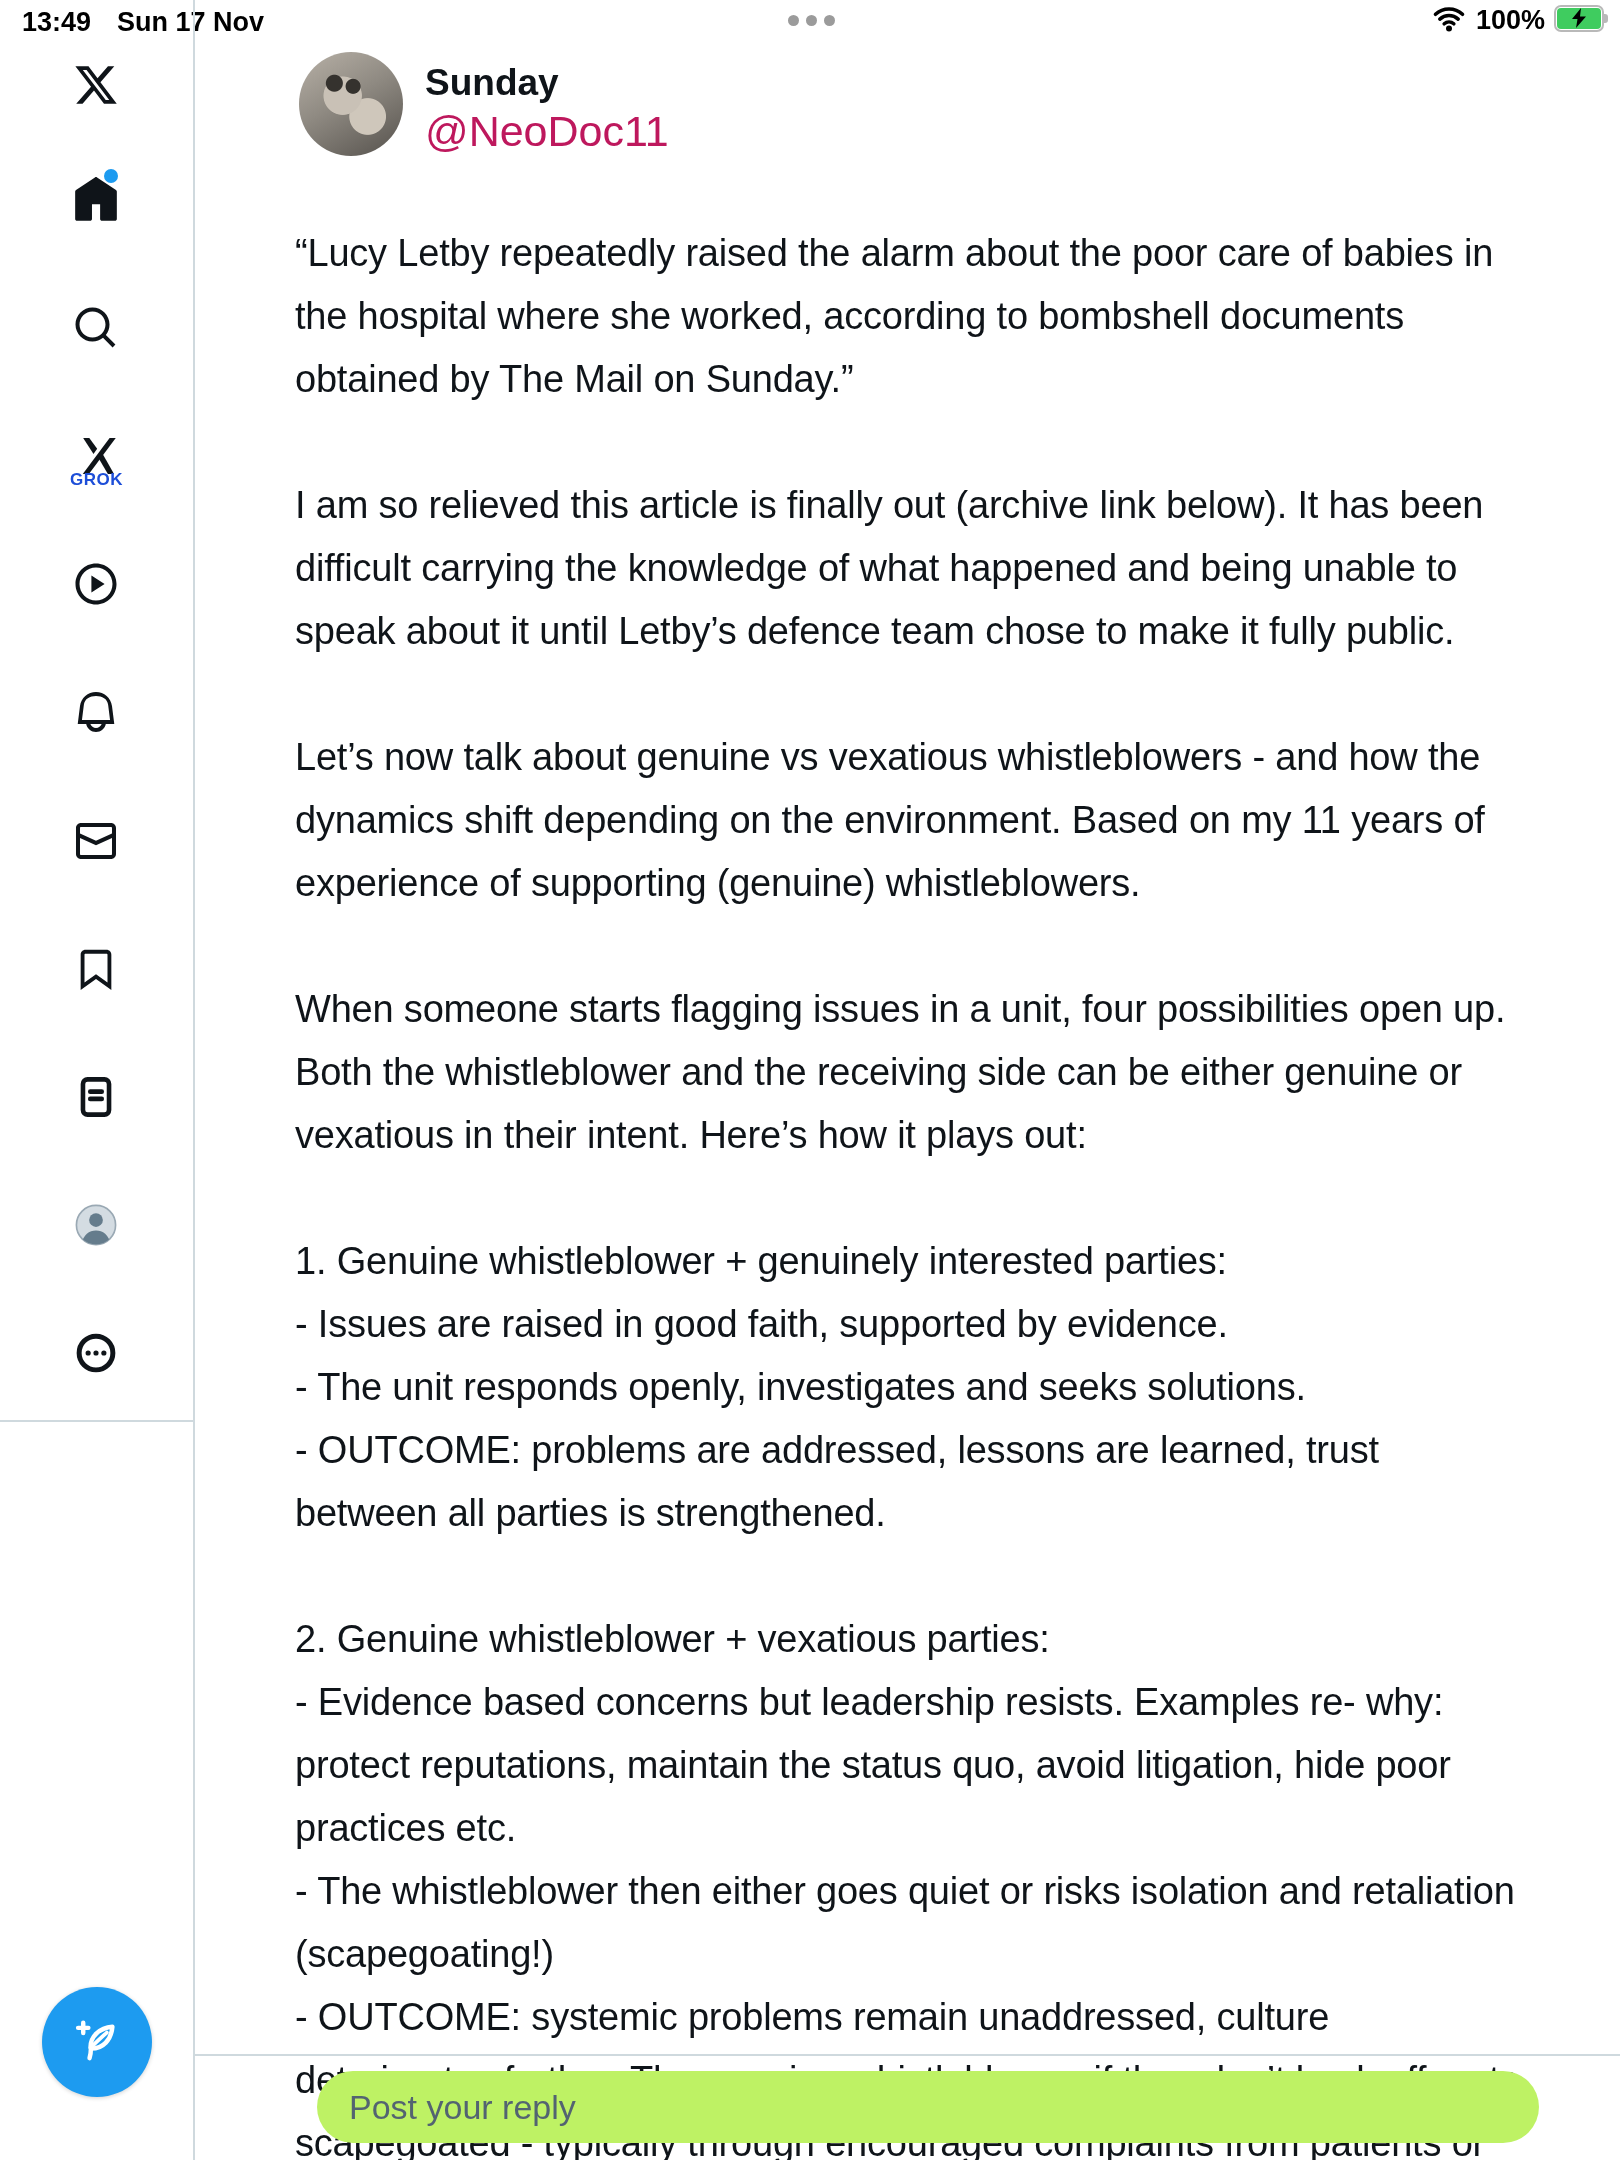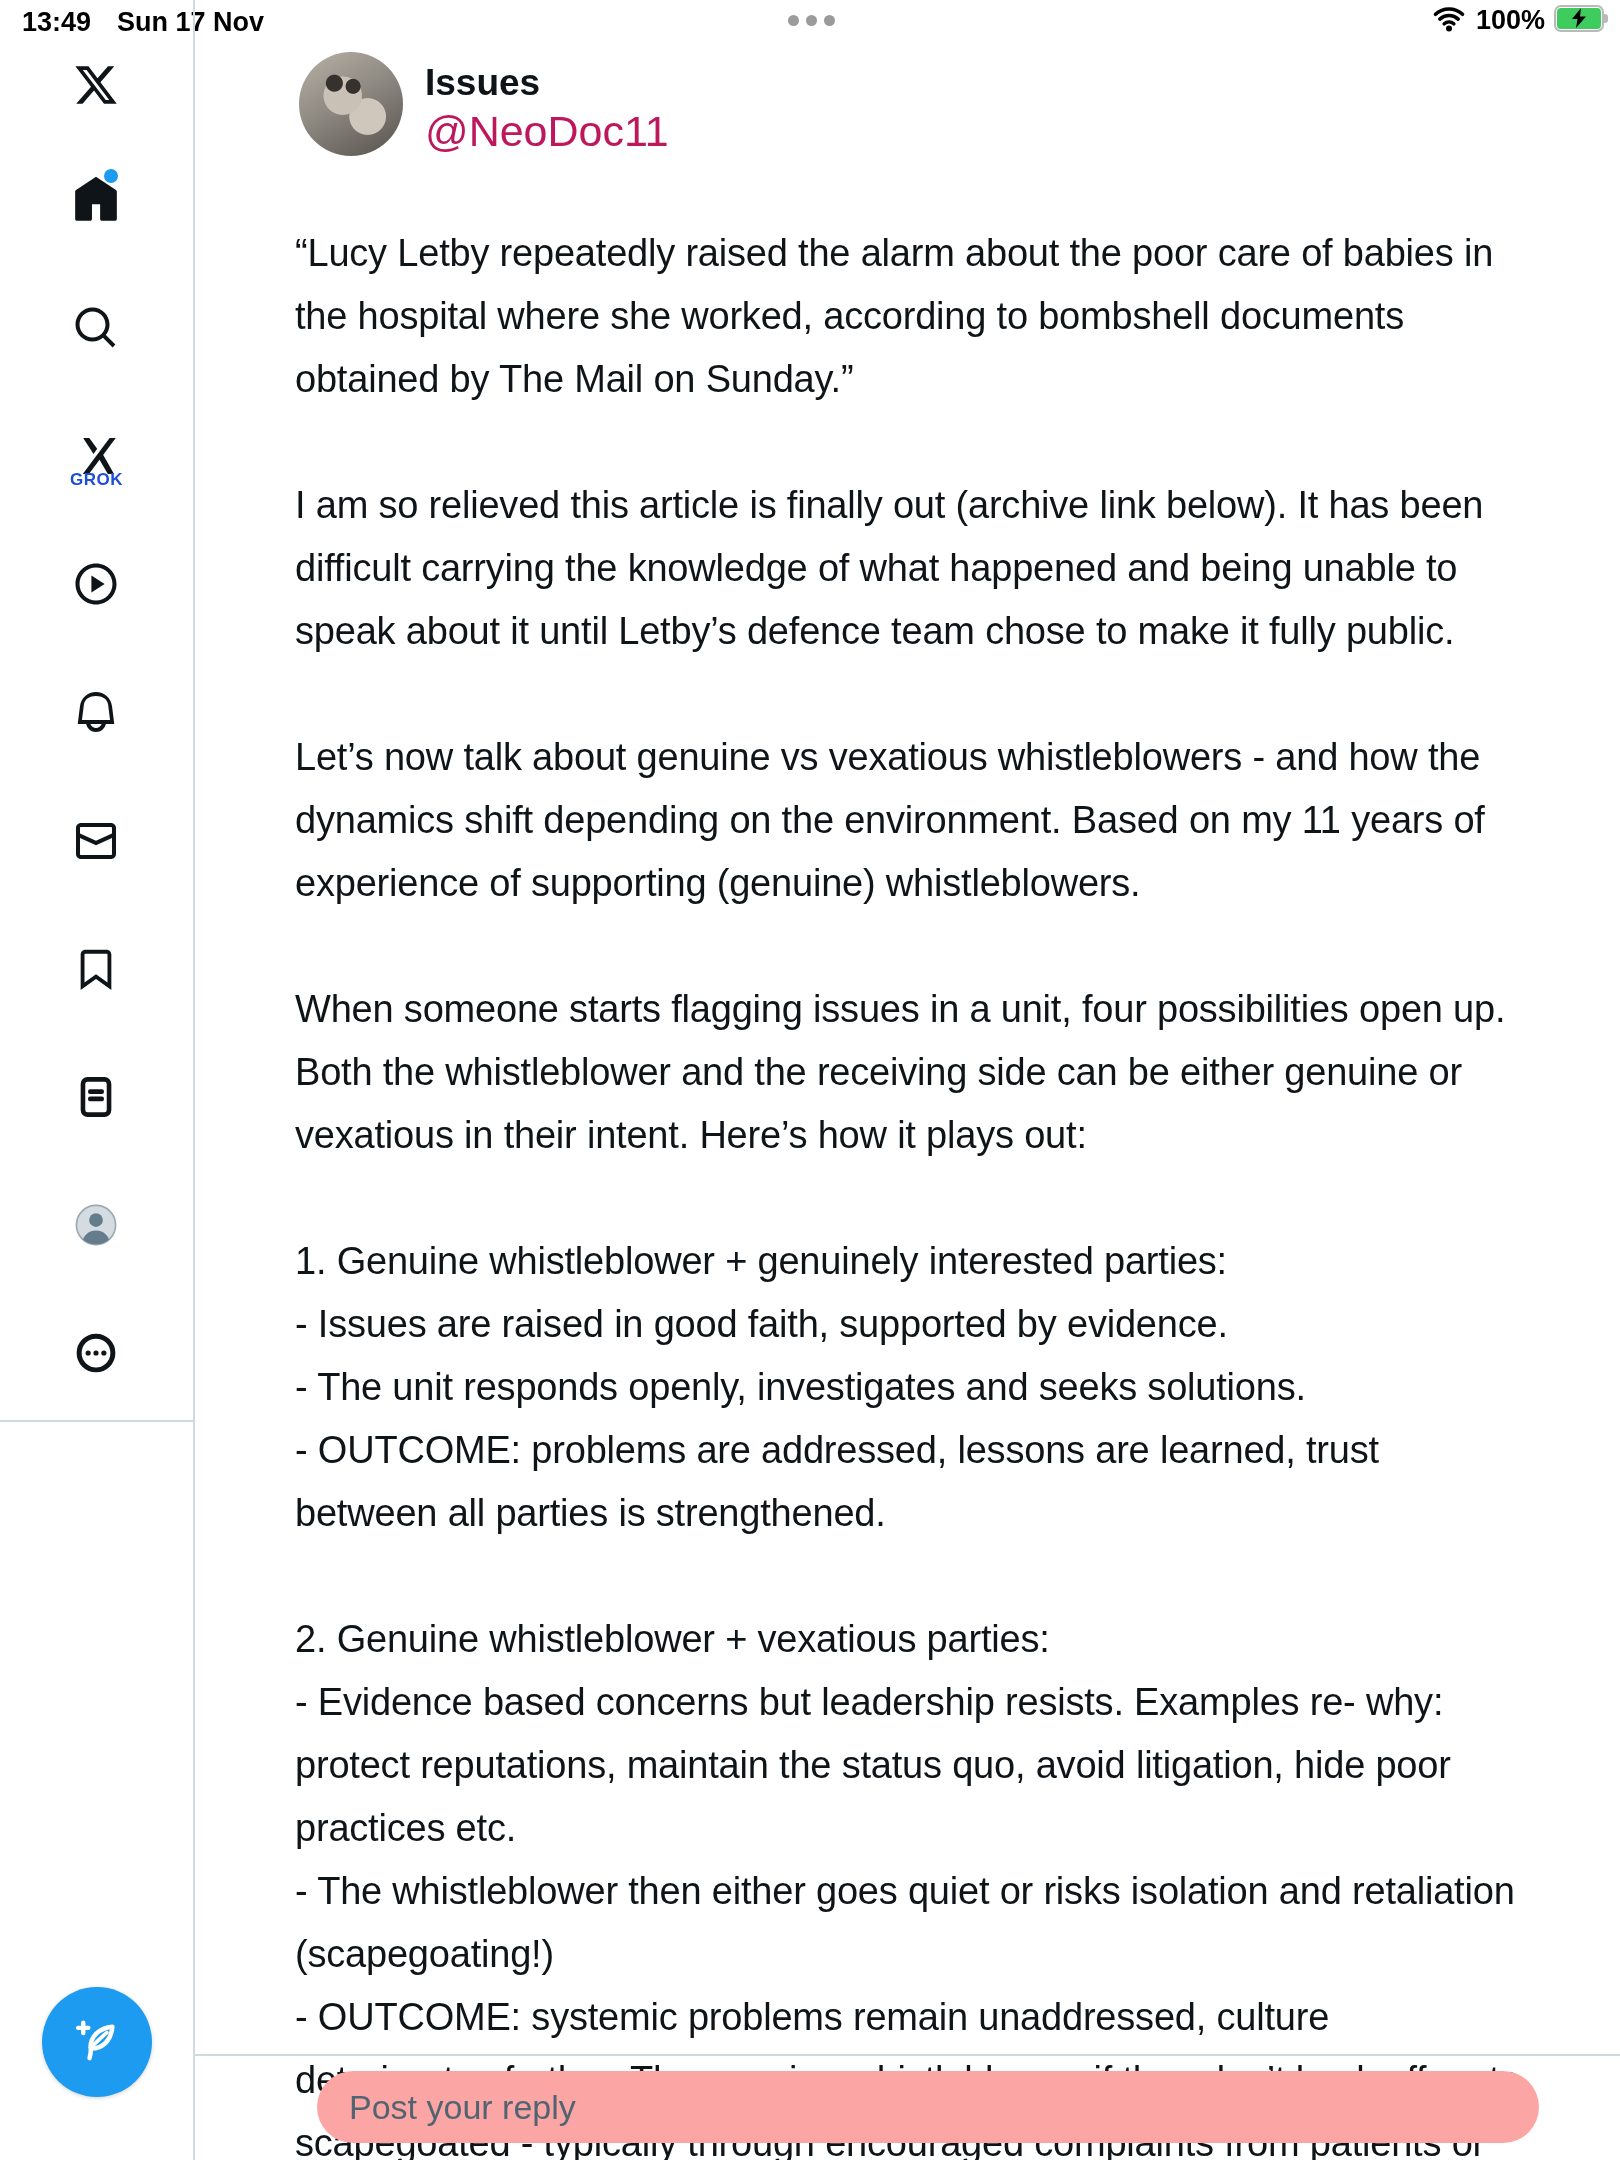--- a/index.html
+++ b/index.html
@@ -38,21 +38,21 @@
             radial-gradient(circle at 66% 62%, #cfc7bb 0 19%, rgba(0,0,0,0) 20%),
             linear-gradient(150deg,#b8b1a7 0%,#8f8a82 45%,#55514c 100%);}
   .author-name{position:absolute;left:425px;top:62px;font-size:37px;font-weight:700;color:#0f1419;}
   .author-handle{position:absolute;left:425px;top:107px;font-size:43px;color:#be185d;}
   .body-text{position:absolute;left:295px;top:222px;width:1224px;font-size:38px;line-height:63px;
              letter-spacing:-0.2px;color:#0f1419;white-space:pre-line;}
 
   
   .composer-divider{position:absolute;left:195px;top:2054px;width:1425px;height:2px;background:#cfd9de;}
   .reply-pill{position:absolute;left:317px;top:2071px;width:1222px;height:72px;border-radius:36px;
-              background:#fca5a5;display:flex;align-items:center;}
+              background:#bef264;display:flex;align-items:center;}
   .reply-pill .ph{margin-left:32px;font-size:34px;color:#536471;}
 
   .icon-stroke{stroke:#0f1419;fill:none;stroke-width:2.2;stroke-linecap:round;stroke-linejoin:round;}
 </style>
 </head>
 <body>
 
 <div id="screen">
 
   <div class="statusbar">
@@ -198,21 +198,21 @@
       <svg width="56" height="56" viewBox="0 0 24 24">
         <path d="M9.2 15.2 C9.2 10.4 13 6.8 18.6 6.3 C18.1 12 14.6 15.7 9.6 15.7 Z" fill="none" stroke="#fff" stroke-width="1.9" stroke-linejoin="round"></path>
         <path d="M9.4 15.4 C9.4 17.2 9.2 18.4 8.8 19.8" stroke="#fff" stroke-width="1.9" fill="none" stroke-linecap="round"></path>
         <path d="M10.4 14.2 C12.2 12.4 14.4 10.4 16.2 8.8" stroke="#fff" stroke-width="1.6" fill="none" stroke-linecap="round"></path>
         <path d="M6.1 4.6 v4.4 M3.9 6.8 h4.4" stroke="#fff" stroke-width="1.9" stroke-linecap="round"></path>
       </svg>
     </span>
   </div>
 
   <div class="avatar"></div>
-  <div class="author-name">Issues</div>
+  <div class="author-name">Sunday</div>
   <div class="author-handle">@NeoDoc11</div>
   <div class="body-text">“Lucy Letby repeatedly raised the alarm about the poor care of babies in the hospital where she worked, according to bombshell documents obtained by The Mail on Sunday.”
 
 I am so relieved this article is finally out (archive link below). It has been difficult carrying the knowledge of what happened and being unable to speak about it until Letby’s defence team chose to make it fully public.
 
 Let’s now talk about genuine vs vexatious whistleblowers - and how the dynamics shift depending on the environment. Based on my 11 years of experience of supporting (genuine) whistleblowers.
 
 When someone starts flagging issues in a unit, four possibilities open up. Both the whistleblower and the receiving side can be either genuine or vexatious in their intent. Here’s how it plays out:
 
 1. Genuine whistleblower + genuinely interested parties:

